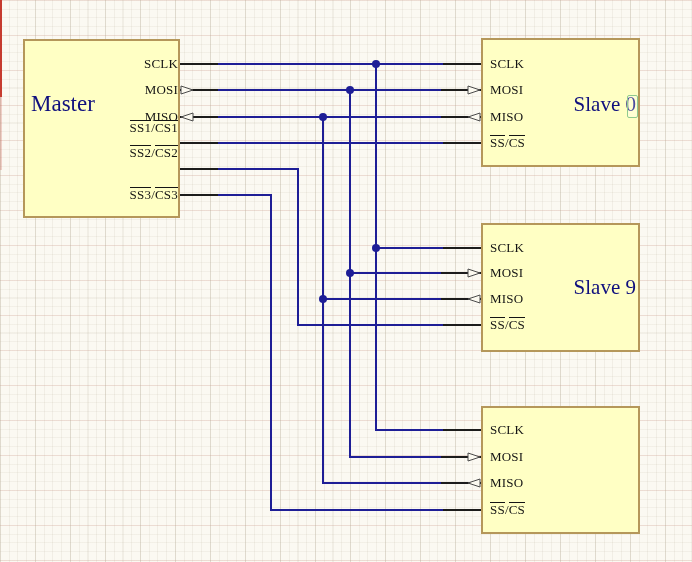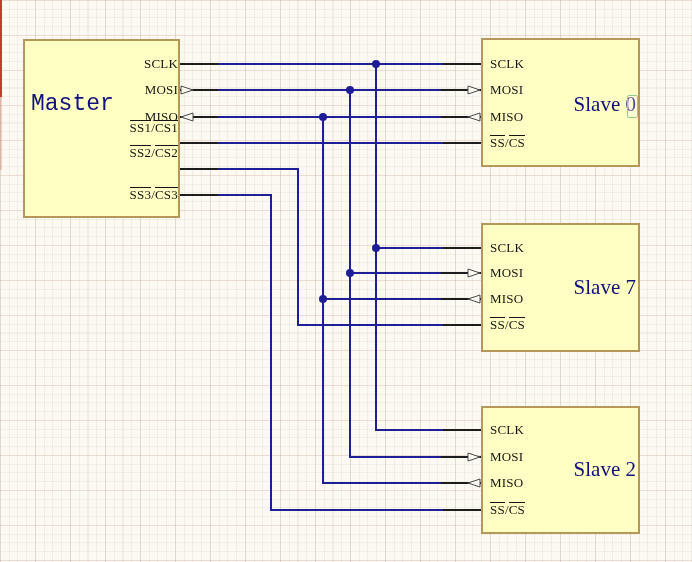--- a/index.html
+++ b/index.html
@@ -18,21 +18,21 @@
       repeating-linear-gradient(to right, rgba(170,158,135,0.26) 0 1px, transparent 1px 35px),
       repeating-linear-gradient(to bottom, rgba(225,170,160,0.28) 0 1px, transparent 1px 35px);
   }
   .block{
     position:absolute; box-sizing:border-box;
     background:var(--block-fill); border:2px solid var(--block-border);
   }
   .block-name{
     position:absolute; color:var(--block-name); white-space:nowrap;
   }
-  .name-master{font-size:23px; line-height:24px;font-family:Liberation Mono, monospace;}
+  .name-master{font-size:23px; line-height:24px;}
   .name-slave{font-size:21px; line-height:23px; text-align:right;}
   .pin-label{
     position:absolute; color:var(--pin-text); font-size:13px; line-height:15px;
     white-space:nowrap; letter-spacing:0.2px;
   }
   .pin-right{text-align:right;}
   .pin-label .ov{border-top:1px solid var(--pin-text); display:inline-block; line-height:13px;}
   .wh,.wv,.lead-h{position:absolute;}
   .wh{height:2px; background:var(--wire);}
   .wv{width:2px; background:var(--wire);}
@@ -52,22 +52,21 @@
   <div class="red-artifact"></div>
   <div class="red-artifact-faint"></div>
 
   <div class="block" style="left:23px;top:39px;width:157px;height:179px"></div>
   <div class="block" style="left:481px;top:38px;width:159px;height:129px"></div>
   <div class="block" style="left:481px;top:223px;width:159px;height:129px"></div>
   <div class="block" style="left:481px;top:406px;width:159px;height:128px"></div>
 
   <div class="block-name name-master" style="left:31px;top:92px;width:78px">Master</div>
   <div class="block-name name-slave" style="left:520px;top:93px;width:116px">Slave 0</div>
-  <div class="block-name name-slave" style="left:520px;top:276px;width:116px">Slave 7</div>
-  <div class="block-name name-slave" style="left:520px;top:458px;width:116px">Slave 2</div>
+  <div class="block-name name-slave" style="left:520px;top:276px;width:116px">Slave 9</div>
 
   <div class="green-note"></div>
 
   <div class="pin-label pin-right" style="left:98px;top:56px;width:80px">SCLK</div>
   <div class="pin-label pin-right" style="left:98px;top:82px;width:80px">MOSI</div>
   <div class="pin-label pin-right" style="left:98px;top:109px;width:80px">MISO</div>
   <div class="pin-label pin-right" style="left:98px;top:120px;width:80px"><span class="ov">SS1</span>/<span class="ov">CS1</span></div>
   <div class="pin-label pin-right" style="left:98px;top:145px;width:80px"><span class="ov">SS2</span>/<span class="ov">CS2</span></div>
   <div class="pin-label pin-right" style="left:98px;top:187px;width:80px"><span class="ov">SS3</span>/<span class="ov">CS3</span></div>
 

